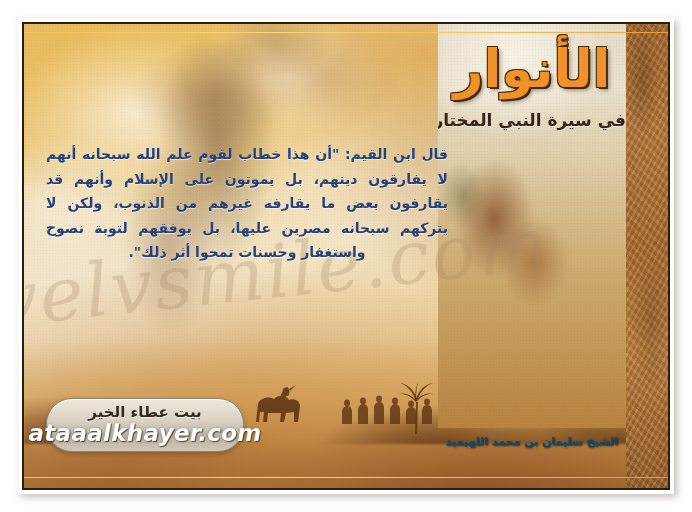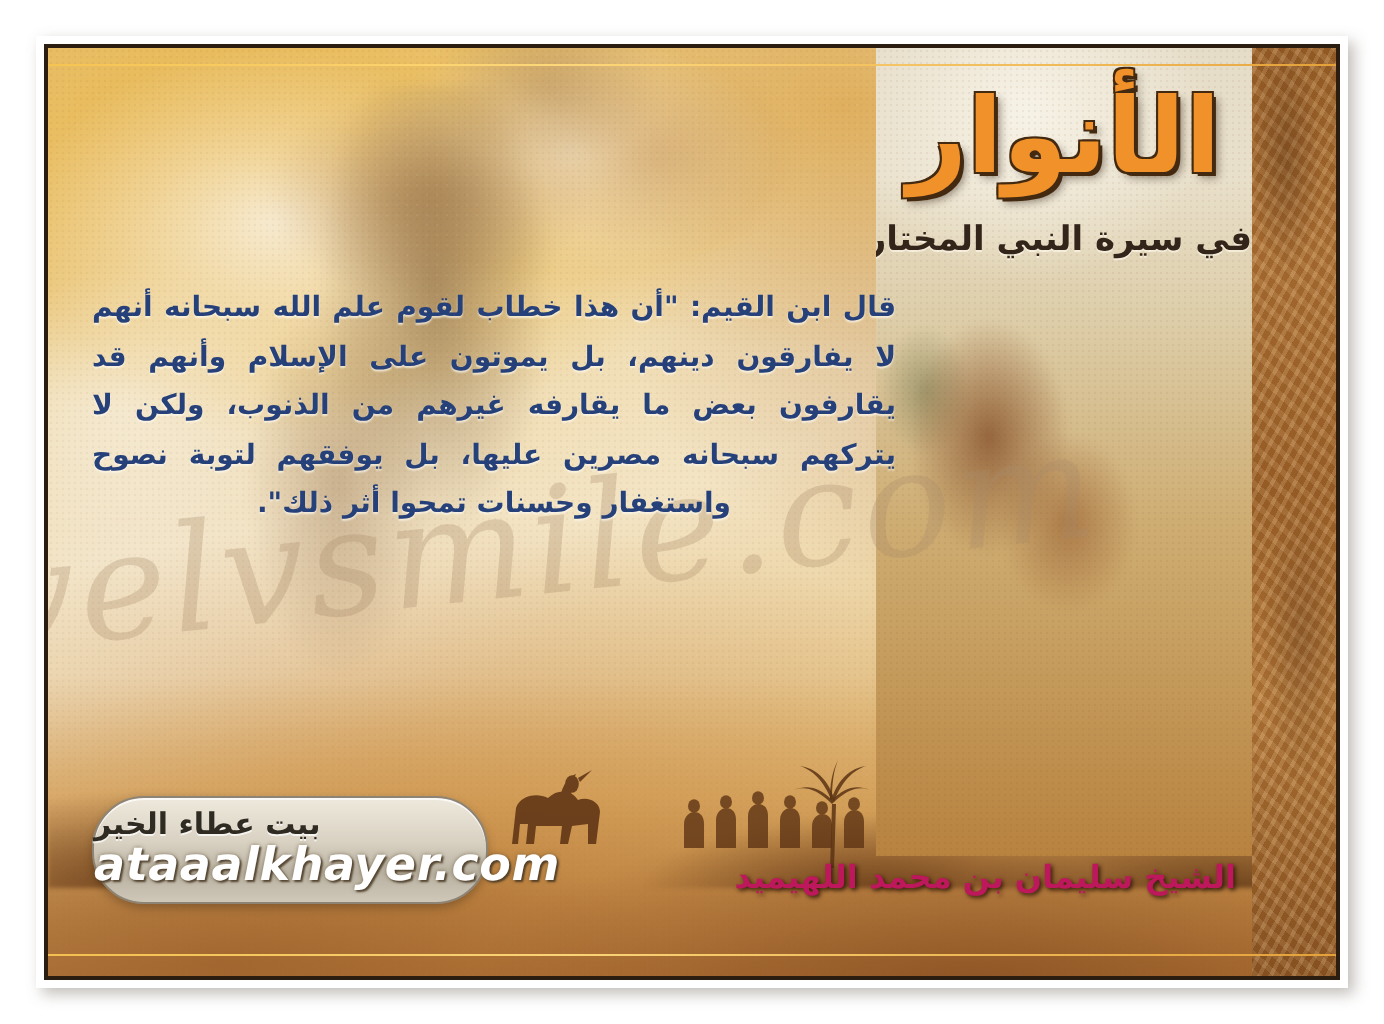--- a/index.html
+++ b/index.html
@@ -250,21 +250,21 @@
 
   
   .logo-pill{
     position:absolute;left:22px;bottom:36px;
     width:196px;height:52px;
     border-radius:26px;
     background:linear-gradient(180deg,#efe9dd 0%,#d9d2c3 42%,#b9b1a1 72%,#cfc8b9 100%);
     border:1px solid #8d8475;
     box-shadow:0 2px 4px rgba(60,40,20,.35), inset 0 1px 0 rgba(255,255,255,.75);
     display:flex;flex-direction:column;
-    align-items:flex-start;justify-content:center;
+    align-items:center;justify-content:center;
     gap:1px;
   }
   .logo-ar{
     direction:rtl;
     font-family:"DejaVu Sans","Liberation Sans",sans-serif;
     font-size:15px;font-weight:bold;
     color:#2f2a22;
     letter-spacing:1px;
     text-shadow:0 1px 0 rgba(255,255,255,.7);
     line-height:1;
@@ -277,22 +277,22 @@
     letter-spacing:.3px;
     text-shadow:1px 1px 1px rgba(70,55,35,.85), 0 0 2px rgba(90,70,40,.6);
     line-height:1.05;
   }
 
   
   .author{
     position:absolute;right:50px;bottom:40px;
     direction:rtl;
     font-family:"DejaVu Sans","Liberation Sans",sans-serif;
-    font-size:16px;font-weight:bold;
-    color:#be185d;
+    font-size:11px;font-weight:bold;
+    color:#0c4a6e;
     letter-spacing:.4px;
     text-shadow:1px 1px 2px rgba(50,26,8,.95);
     white-space:nowrap;
   }
 </style>
 </head>
 <body>
 
 <div id="poster-root">
 

